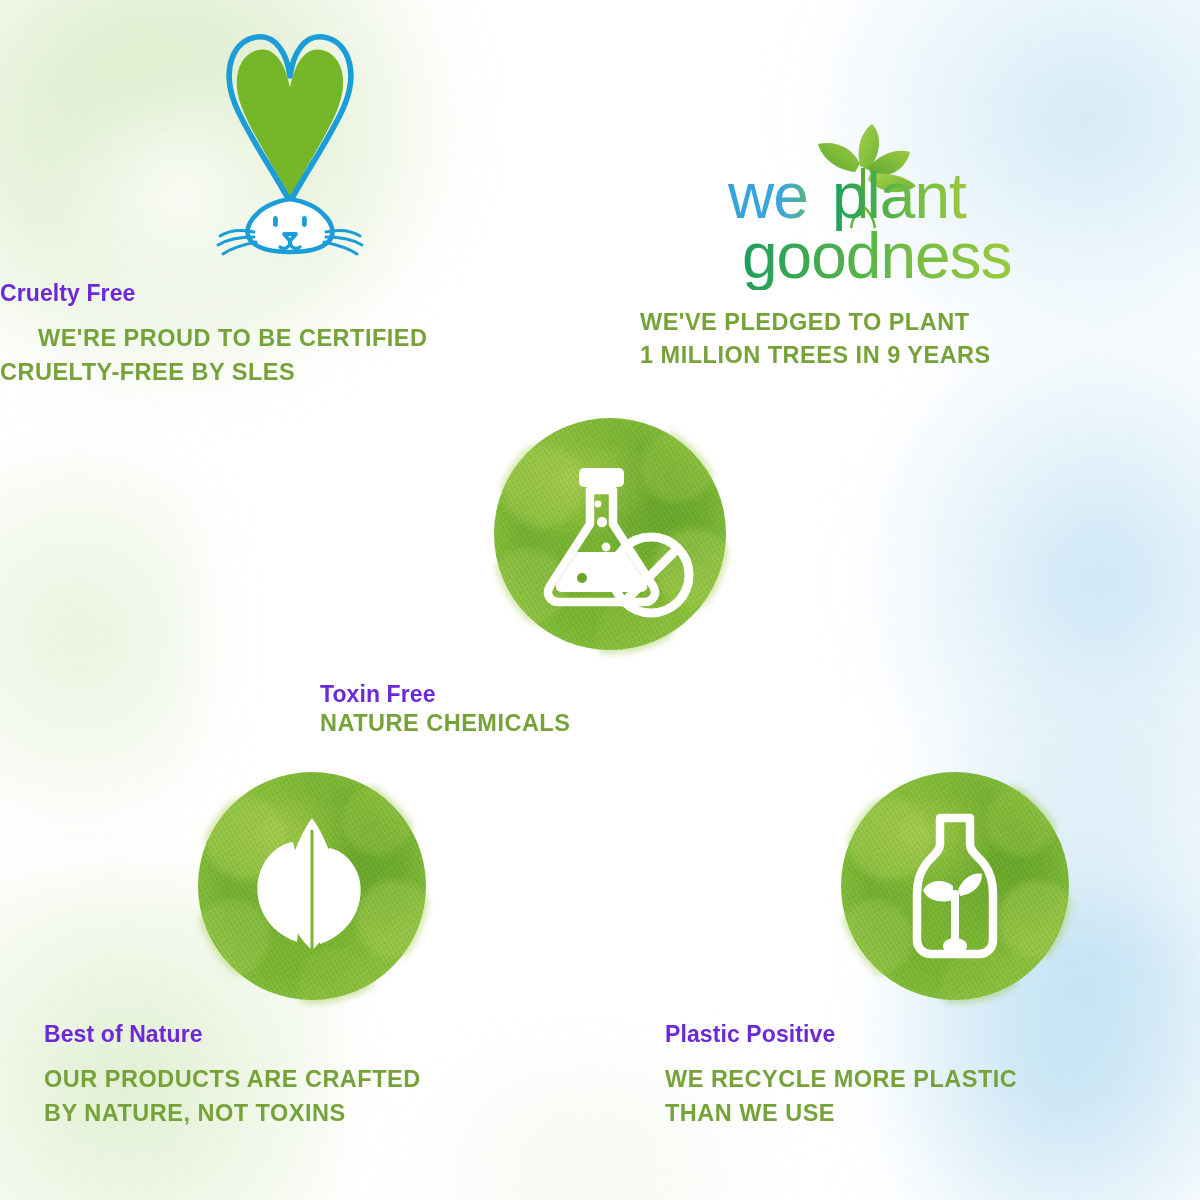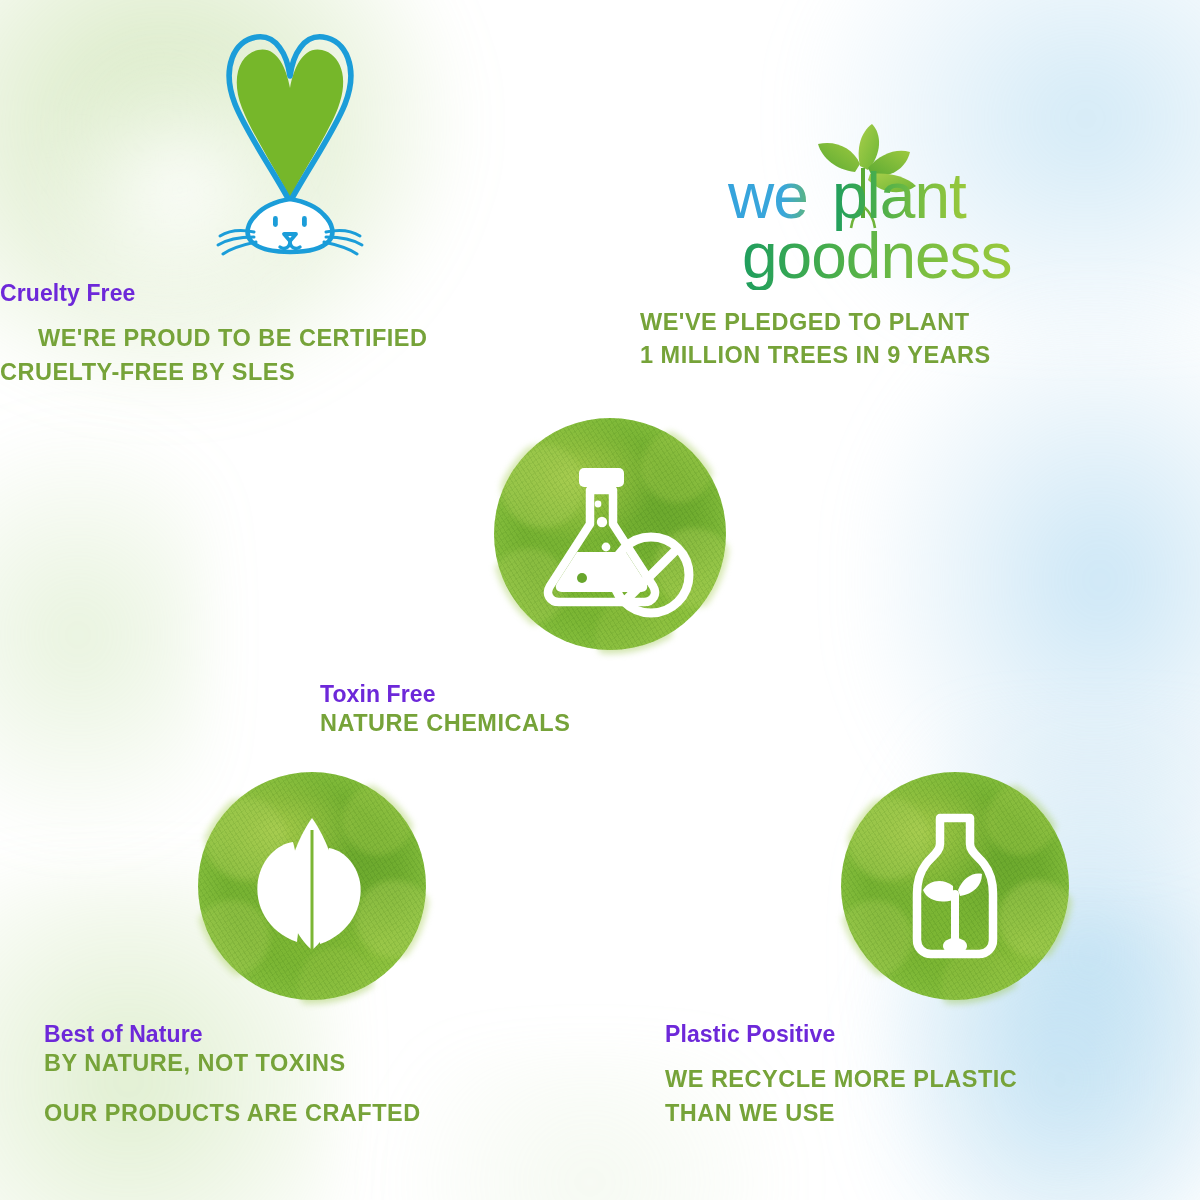--- a/index.html
+++ b/index.html
@@ -227,22 +227,22 @@
                  C 124 100 120 134 122 172 Z" fill="#ffffff"></path>
 
         <path d="M114 46 C 128 66 139 94 139 120 C 139 146 128 166 114 178
                  C 100 166 89 146 89 120 C 89 94 100 66 114 46 Z" fill="#ffffff"></path>
 
         <path d="M114 58 L114 178" stroke="#7cb635" stroke-width="3" fill="none"></path>
       </svg>
     </div>
 
     <div class="title" style="margin-top:22px;">Best of Nature</div>
+    <div class="desc" style="margin-top:16px;">OUR PRODUCTS ARE CRAFTED</div>
     <div class="desc">BY NATURE, NOT TOXINS</div>
-    <div class="desc" style="margin-top:16px;">OUR PRODUCTS ARE CRAFTED</div>
   </div>
 
   <div class="cell" style="left:665px; top:772px; width:580px;">
 
     <div class="badge" style="position:relative; width:228px; height:228px; margin:0 auto;">
       <div class="blob"></div>
       <div class="grain"></div>
       <svg viewBox="0 0 228 228" width="228" height="228">
 
         <path d="M99 46 L129 46 L129 72 C 129 80 137 84 143 92

